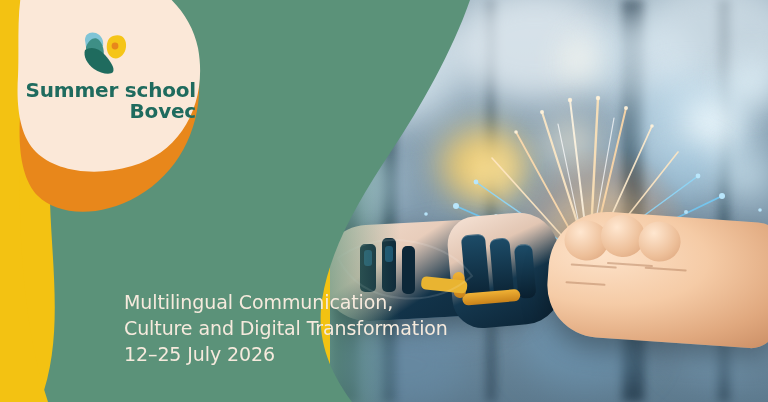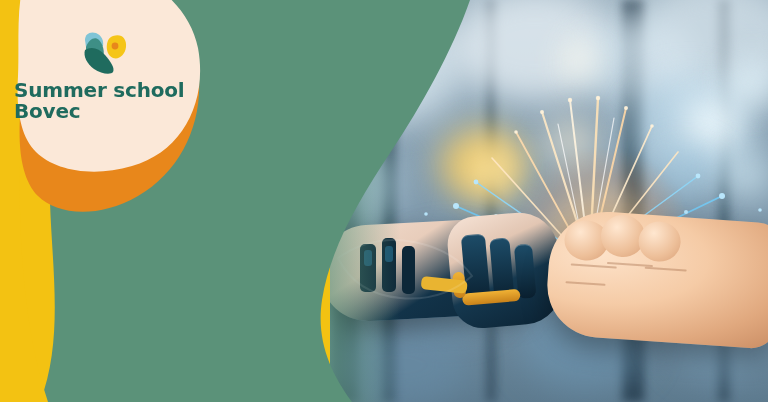--- a/index.html
+++ b/index.html
@@ -89,21 +89,21 @@
     background:linear-gradient(90deg,rgba(91,146,121,.65) 0%,rgba(91,146,121,0) 16%);
   }
 
   
   .green-shape{
     position:absolute;inset:0;
   }
 
   .logo{
     position:absolute;left:14px;top:28px;width:182px;
-    text-align:left;
+    text-align:right;
   }
   .logo-mark{
     width:56px;height:50px;display:block;margin:0 auto 2px auto;
   }
   .logo-text{
     color:#1F6B5E;
     font-family:"DejaVu Sans",sans-serif;
     font-weight:700;
     font-size:20px;
     line-height:21px;
@@ -293,14 +293,17 @@
       <path d="M8 12 C8 6 13 3 19 5 C24 7 27 12 26 18 L9 19 Z" fill="#7FC4D6"></path>
       <path d="M9 19 C12 11 18 8 22 12 C26 16 28 24 26 30 L9 30 Z" fill="#3E8F86"></path>
       <path d="M8 22 C14 18 22 20 28 27 C34 34 38 40 36 44 C34 47 24 46 17 41 C10 36 6 28 8 22 Z" fill="#1F6B5E"></path>
       <path d="M36 8 C44 5 50 10 49 19 C48 27 42 32 36 30 C31 28 29 22 30 16 C31 11 33 9 36 8 Z" fill="#F5C518"></path>
       <circle cx="38" cy="18" r="3.4" fill="#E8871B"></circle>
     </svg>
     <div class="logo-text">Summer school
 Bovec</div>
   </div>
 
+  <div class="subtitle">Multilingual Communication,
+Culture and Digital Transformation
+12–25 July 2026</div>
 
 </div>
 
 </body></html>

